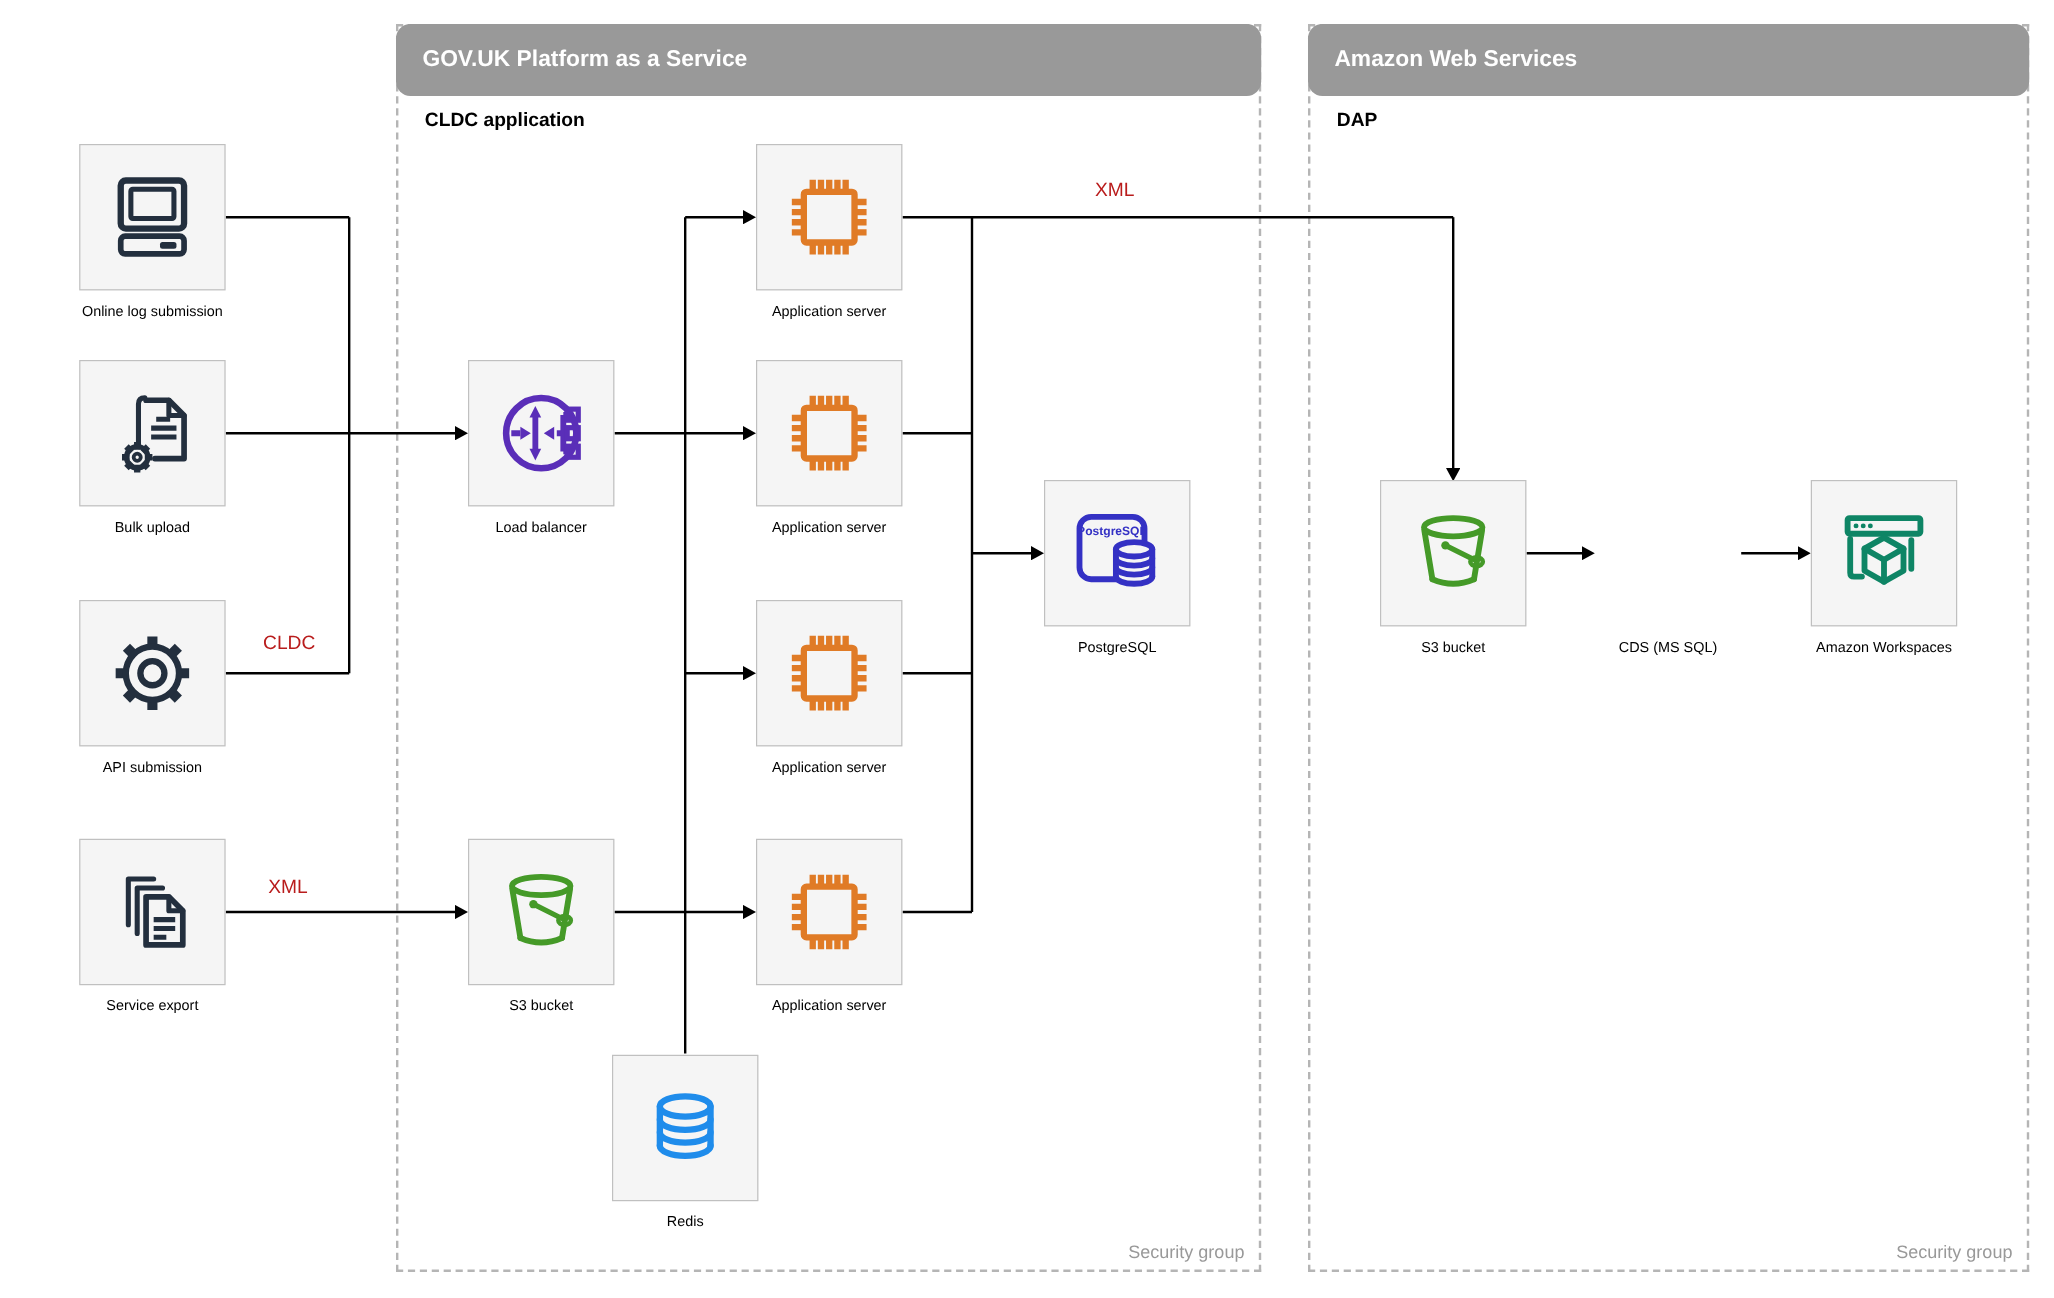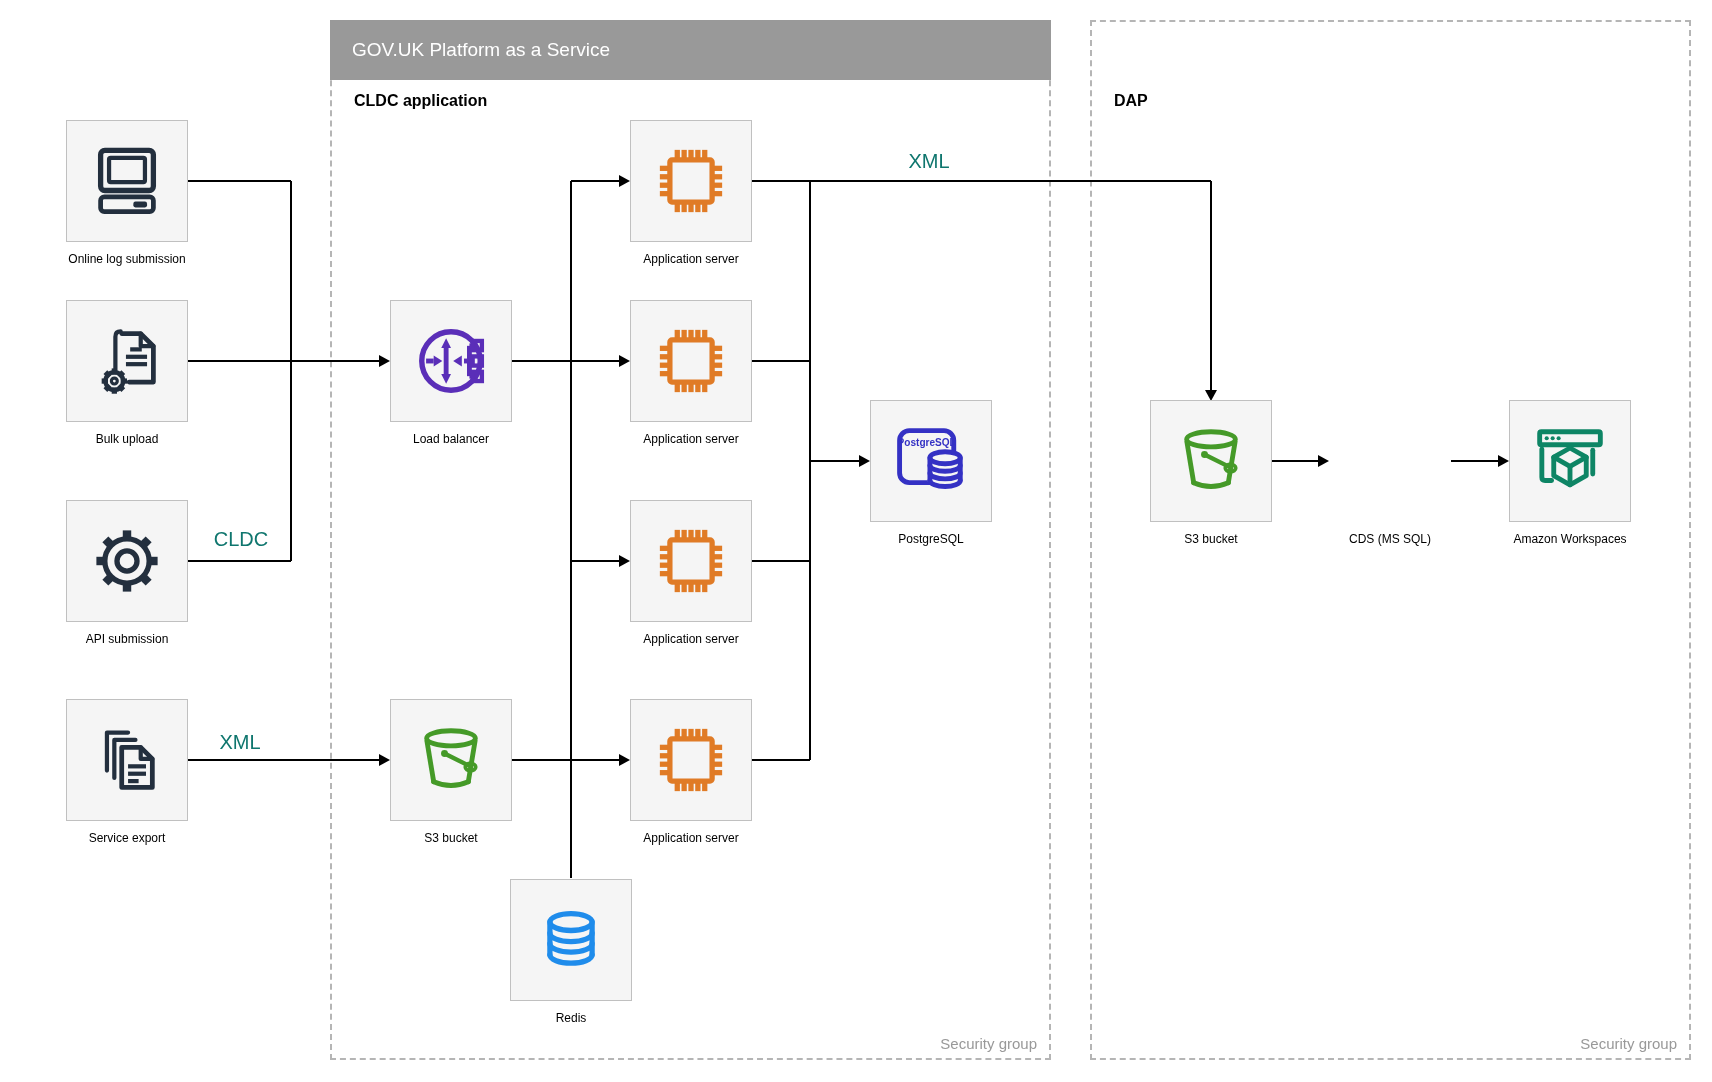--- a/index.html
+++ b/index.html
@@ -18,35 +18,35 @@
     --label_muted:#999999;
   }
   html,body{margin:0;padding:0;background:#ffffff;}
   #canvas{
     position:relative;width:1712px;height:1082px;background:#ffffff;overflow:hidden;
     font-family:"Liberation Sans", sans-serif;color:#000;
   }
   .container{position:absolute;border:2px dashed var(--container_border);box-sizing:border-box;background:transparent;}
   .container-header{
     position:absolute;left:-2px;top:-2px;height:60px;background:var(--container_header);
-    color:#fff;font-weight:normal;font-size:19px;line-height:60px;padding-left:22px;box-sizing:border-box;
+    color:#fff;font-weight:bold;font-size:19px;line-height:60px;padding-left:22px;box-sizing:border-box;border-radius:12px;
   }
   .container-sublabel{position:absolute;left:22px;top:70px;font-weight:bold;font-size:16px;color:#000;}
   .container-footer{position:absolute;right:12px;bottom:6px;font-size:15px;color:var(--label_muted);}
   .node{
     position:absolute;width:122px;height:122px;box-sizing:border-box;
     background:var(--node_fill);border:1px solid var(--node_border);
     display:flex;align-items:center;justify-content:center;
   }
   .nlabel{
     position:absolute;width:220px;margin-left:-110px;text-align:center;
     font-size:12px;color:#000;white-space:nowrap;
   }
   .elabel{
-    position:absolute;font-size:20px;color:#0f766e;transform:translateX(-50%);white-space:nowrap;
+    position:absolute;font-size:16px;color:#b91c1c;transform:translateX(-50%);white-space:nowrap;
   }
   #wires{position:absolute;left:0;top:0;pointer-events:none;}
   #wires path{stroke:var(--line);stroke-width:2;fill:none;}
   
   .st{fill:none;stroke-linecap:butt;stroke-linejoin:miter;}
   .rnd{stroke-linecap:round;stroke-linejoin:round;}
   .ic-dark{stroke:var(--icon_dark);} .ic-dark-f{fill:var(--icon_dark);stroke:none;}
   .ic-orange{stroke:var(--icon_orange);}
   .ic-purple{stroke:var(--icon_purple);} .ic-purple-f{fill:var(--icon_purple);stroke:none;}
   .ic-indigo{stroke:var(--icon_indigo);} .ic-indigo-t{fill:var(--icon_indigo);font-weight:bold;font-family:"Liberation Sans",sans-serif;}
@@ -62,20 +62,23 @@
 
   <div class="container" style="left:330px;top:20px;width:721px;height:1040px;">
     <div class="container-header" style="width:721px;">
       <span>GOV.UK Platform as a Service</span>
     </div>
     <div class="container-sublabel">CLDC application</div>
     <div class="container-footer">Security group</div>
   </div>
 
   <div class="container" style="left:1090px;top:20px;width:601px;height:1040px;">
+    <div class="container-header" style="width:601px;">
+      <span>Amazon Web Services</span>
+    </div>
     <div class="container-sublabel">DAP</div>
     <div class="container-footer">Security group</div>
   </div>
 
   <svg id="wires" width="1712" height="1082">
     <defs>
       <marker id="arr" markerUnits="userSpaceOnUse" markerWidth="12" markerHeight="12" refX="1" refY="6" orient="auto">
         <path d="M0 0 L11 6 L0 12 Z" style="fill:var(--line);stroke:none"></path>
       </marker>
     </defs>

